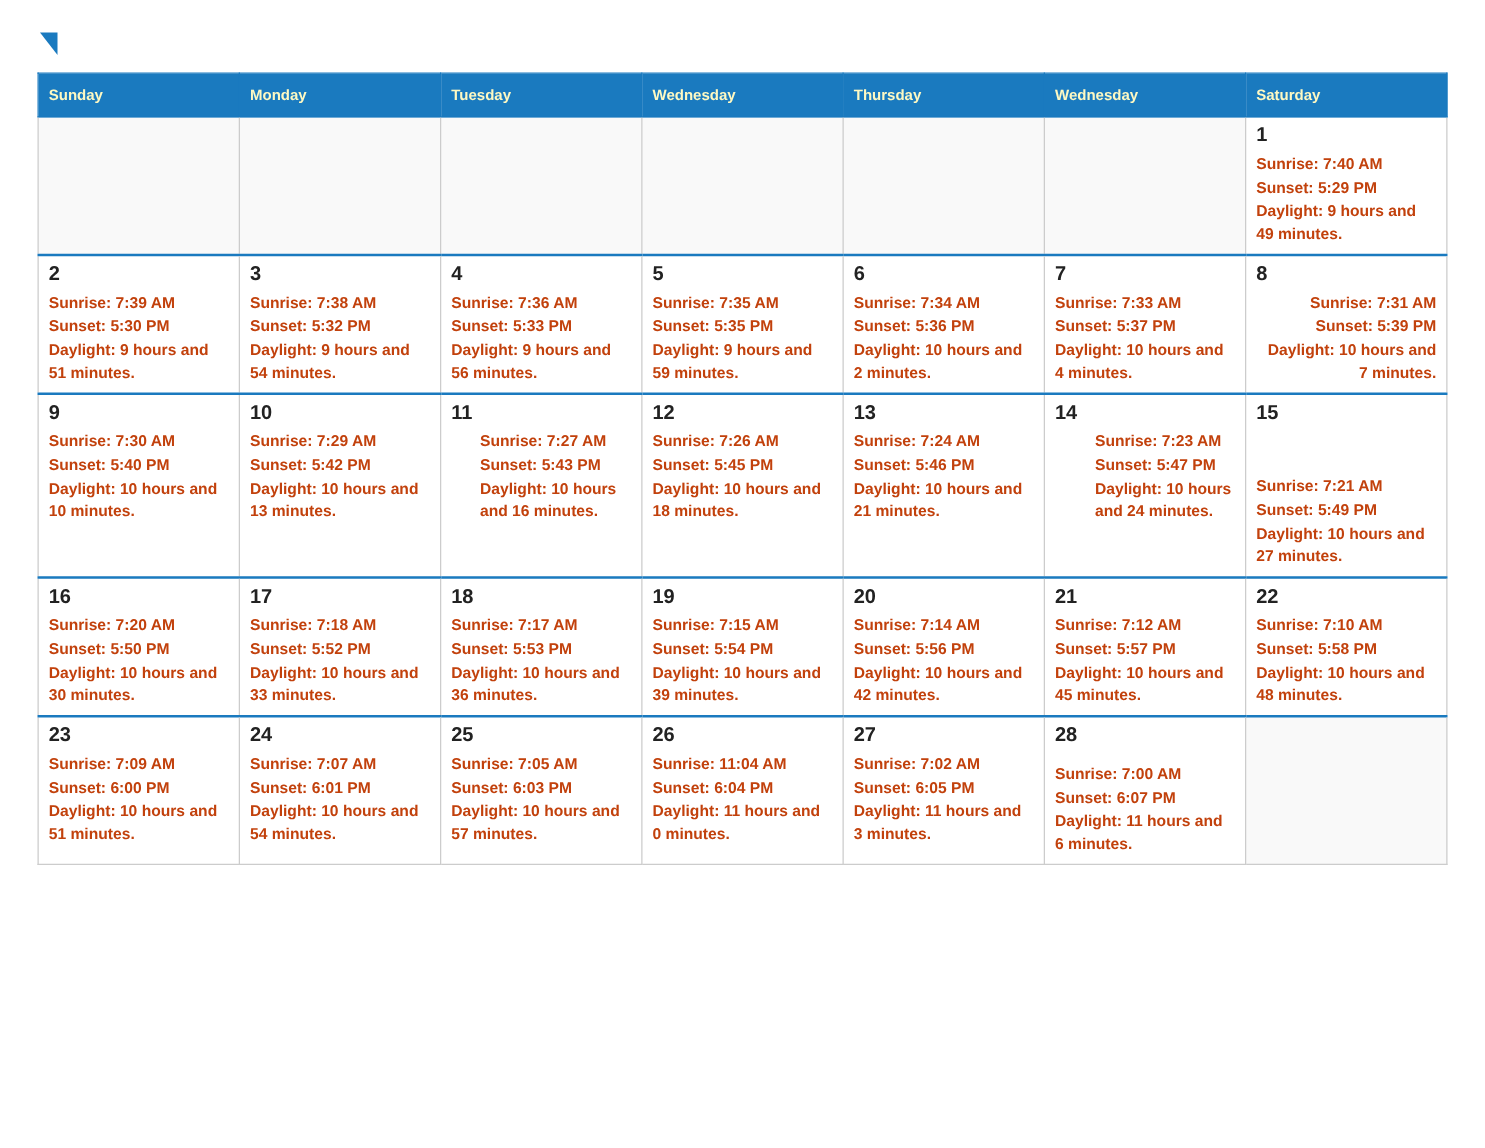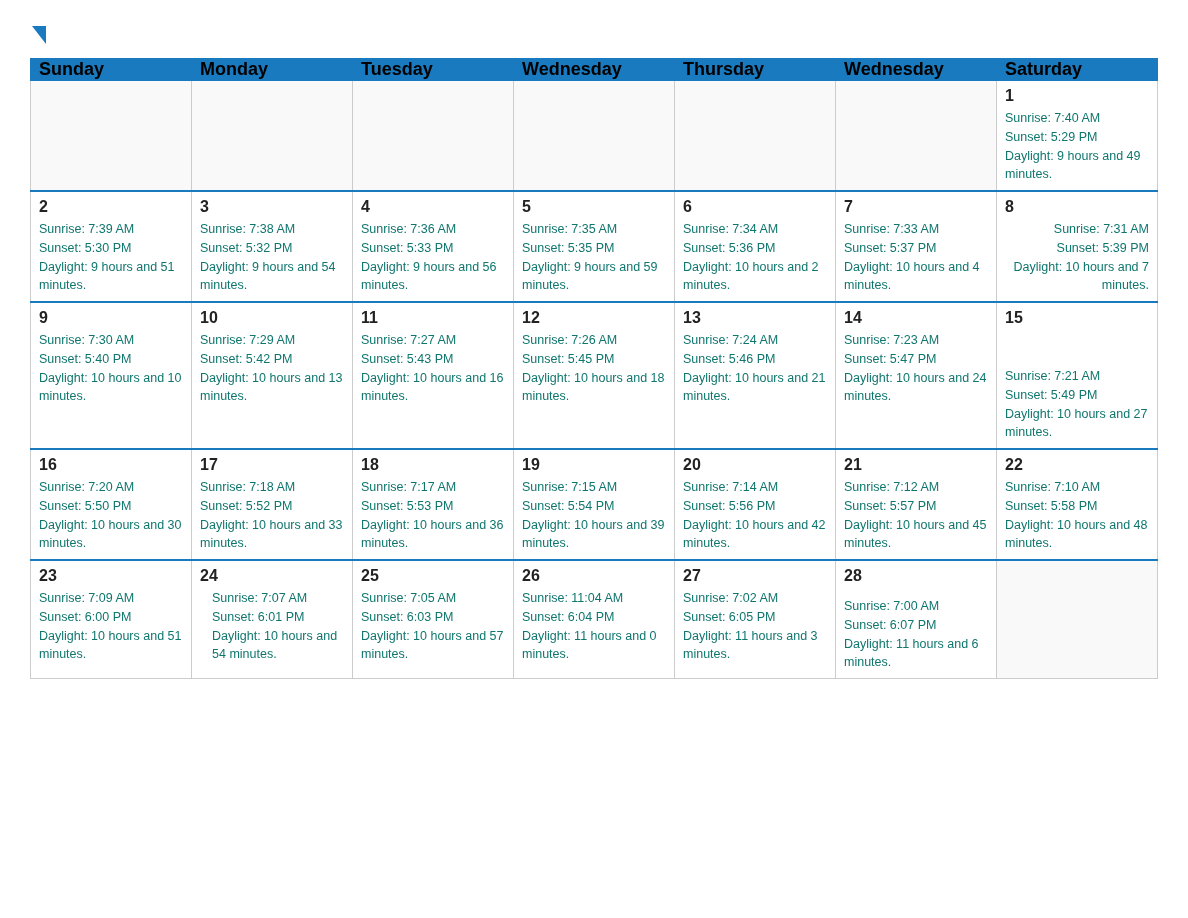--- a/index.html
+++ b/index.html
@@ -60,24 +60,24 @@
       font-size: 22px;
       color: #444;
       margin-top: 4px;
     }
     .calendar {
       width: 100%;
       border-collapse: collapse;
     }
     .calendar th {
       background: #1a7abf;
-      color: #000000;
-      font-size: 18px;
-      font-weight: bold;
-      padding: 0 8px;
+      color: #fef9c3;
+      font-size: 12px;
+      font-weight: bold;
+      padding: 10px 8px;
       text-align: left;
       border: 1px solid #1a7abf;
     }
     .calendar td {
       vertical-align: top;
       border: 1px solid #ccc;
       padding: 6px 8px;
       width: calc(100% / 7);
       min-height: 110px;
       height: 110px;
@@ -90,21 +90,22 @@
     }
     .day-number {
       font-size: 16px;
       font-weight: bold;
       margin-bottom: 4px;
       display: block;
     }
     .day-info {
       font-size: 12.5px;
       line-height: 1.5;
-      color: #0f766e;
+      color: #c2410c;
+      font-weight: bold;
     }
     .row-divider td {
       border-top: 2px solid #1a7abf;
     }
   </style>
 </head>
 <body>
 
 <div class="header">
   <div class="logo">
@@ -199,39 +200,39 @@
 Daylight: 10 hours and 10 minutes.</div>
         </td>
         <td>
           <span class="day-number">10</span>
           <div class="day-info" style="white-space: pre-line;">Sunrise: 7:29 AM
 Sunset: 5:42 PM
 Daylight: 10 hours and 13 minutes.</div>
         </td>
         <td>
           <span class="day-number">11</span>
-          <div class="day-info" style="white-space: pre-line;">Sunrise: 7:27 AM
+          <div class="day-info" style="white-space: pre-line; margin-left: 23px;">Sunrise: 7:27 AM
 Sunset: 5:43 PM
 Daylight: 10 hours and 16 minutes.</div>
         </td>
         <td>
           <span class="day-number">12</span>
           <div class="day-info" style="white-space: pre-line;">Sunrise: 7:26 AM
 Sunset: 5:45 PM
 Daylight: 10 hours and 18 minutes.</div>
         </td>
         <td>
           <span class="day-number">13</span>
           <div class="day-info" style="white-space: pre-line;">Sunrise: 7:24 AM
 Sunset: 5:46 PM
 Daylight: 10 hours and 21 minutes.</div>
         </td>
         <td>
           <span class="day-number">14</span>
-          <div class="day-info" style="white-space: pre-line;">Sunrise: 7:23 AM
+          <div class="day-info" style="white-space: pre-line; margin-left: 32px;">Sunrise: 7:23 AM
 Sunset: 5:47 PM
 Daylight: 10 hours and 24 minutes.</div>
         </td>
         <td>
           <span class="day-number">15</span>
           <div class="day-info" style="white-space: pre-line; margin-top: 40px;">Sunrise: 7:21 AM
 Sunset: 5:49 PM
 Daylight: 10 hours and 27 minutes.</div>
         </td>
       </tr>
@@ -281,21 +282,21 @@
       </tr>
       <tr class="row-divider">
         <td>
           <span class="day-number">23</span>
           <div class="day-info" style="white-space: pre-line;">Sunrise: 7:09 AM
 Sunset: 6:00 PM
 Daylight: 10 hours and 51 minutes.</div>
         </td>
         <td>
           <span class="day-number">24</span>
-          <div class="day-info" style="white-space: pre-line; margin-left: 12px;">Sunrise: 7:07 AM
+          <div class="day-info" style="white-space: pre-line;">Sunrise: 7:07 AM
 Sunset: 6:01 PM
 Daylight: 10 hours and 54 minutes.</div>
         </td>
         <td>
           <span class="day-number">25</span>
           <div class="day-info" style="white-space: pre-line;">Sunrise: 7:05 AM
 Sunset: 6:03 PM
 Daylight: 10 hours and 57 minutes.</div>
         </td>
         <td>

